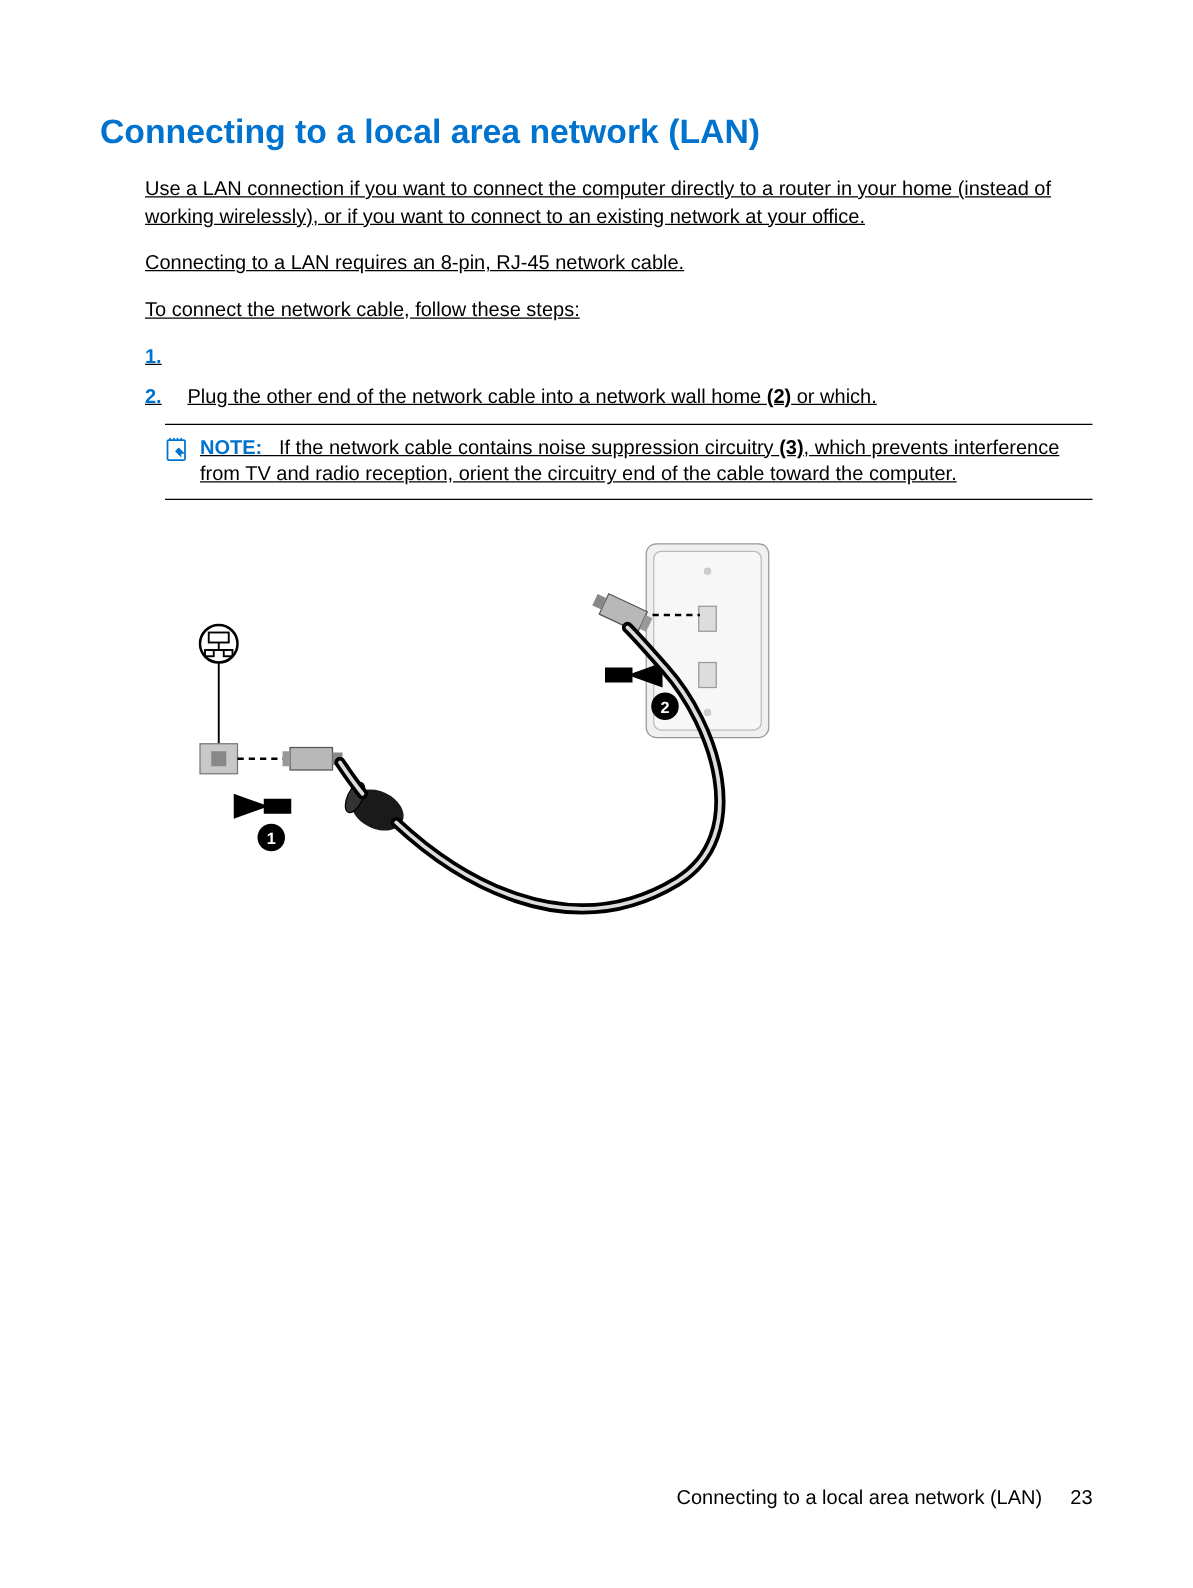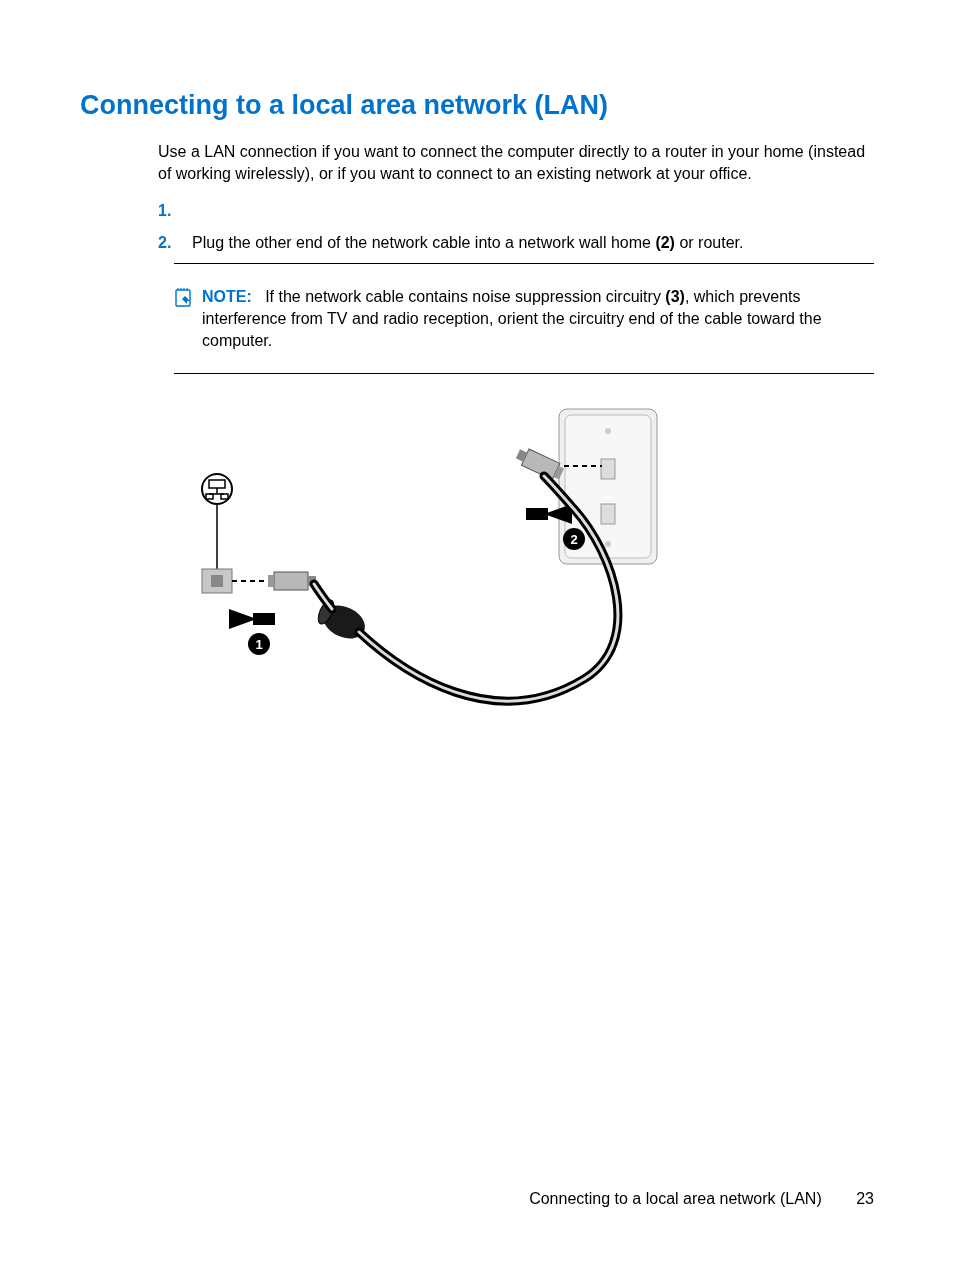--- a/index.html
+++ b/index.html
@@ -17,21 +17,22 @@
     padding: 90px 80px 0 80px;
     box-sizing: border-box;
   }
   h1 {
     color: #0073cf;
     font-size: 27px;
     font-weight: bold;
     margin: 0 0 20px 0;
   }
   .body-indent {
-    margin-left: 78px;
+    margin-left: 36px;
+    text-decoration: underline;
   }
   p {
     font-size: 16px;
     line-height: 1.35;
     margin: 0 0 16px 0;
   }
   ol {
     list-style: none;
     padding: 0;
     margin: 0 0 10px 0;
@@ -45,21 +46,21 @@
   }
   .num {
     color: #0073cf;
     font-weight: bold;
     width: 34px;
     flex-shrink: 0;
   }
   .note-box {
     border-top: 1px solid #000;
     border-bottom: 1px solid #000;
-    padding: 22px 0;
+    padding: 8px 0;
     margin-left: 16px;
     display: flex;
     align-items: flex-start;
     gap: 8px;
     font-size: 16px;
     line-height: 1.35;
     justify-content: space-between;
   }
   .note-icon {
     flex-shrink: 0;
@@ -79,40 +80,42 @@
     height: 320px;
     position: relative;
   }
   .footer {
     position: absolute;
     bottom: 62px;
     right: 80px;
     font-size: 16px;
   }
   .footer-page {
-    margin-left: 30px;
+    margin-left: 18px;
   }
 </style>
 </head>
 <body>
 
 <div class="page">
   <h1>Connecting to a local area network (LAN)</h1>
 
   <div class="body-indent">
     <p>Use a LAN connection if you want to connect the computer directly to a router in your home (instead of working wirelessly), or if you want to connect to an existing network at your office.</p>
+    <p>Connecting to a LAN requires an 8-pin, RJ-45 network cable.</p>
+    <p>To connect the network cable, follow these steps:</p>
 
     <ol>
       <li>
         <span class="num">1.</span>
       </li>
       <li>
         <span class="num">2.</span>
         <span>
-          <span>Plug the other end of the network cable into a network wall home </span><span class="bold">(2)</span><span> or router.</span>
+          <span>Plug the other end of the network cable into a network wall home </span><span class="bold">(2)</span><span> or which.</span>
         </span>
       </li>
     </ol>
 
     <div class="note-box">
       <span class="note-icon">
         <svg width="20" height="20" viewBox="0 0 20 20">
           <rect x="2" y="2" width="14" height="16" rx="1" fill="none" stroke="#0073cf" stroke-width="1.4"></rect>
           <path d="M4 2 l0 -2 M7 2 l0 -2 M10 2 l0 -2 M13 2 l0 -2" stroke="#0073cf" stroke-width="1.2"></path>
           <path d="M11 8 l5 5 l-3 0 l0 3 l-5 -5" fill="#0073cf"></path>

